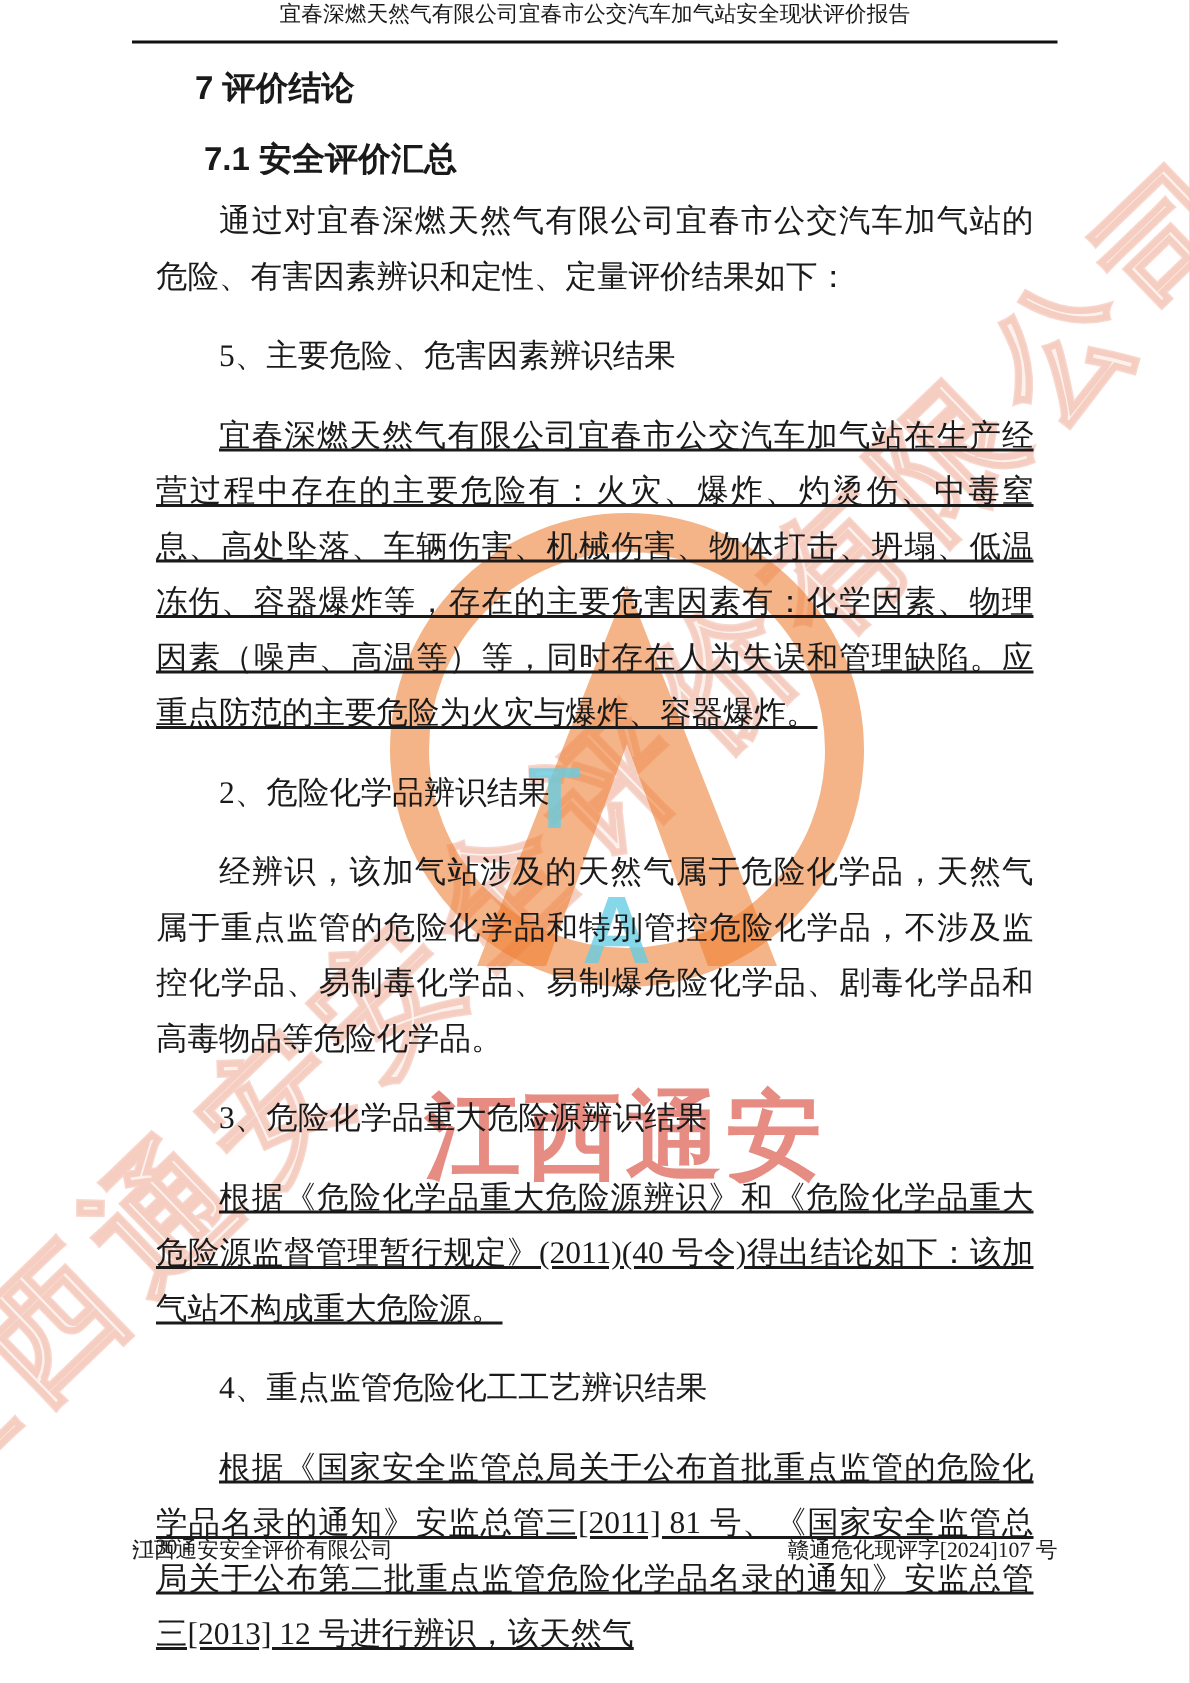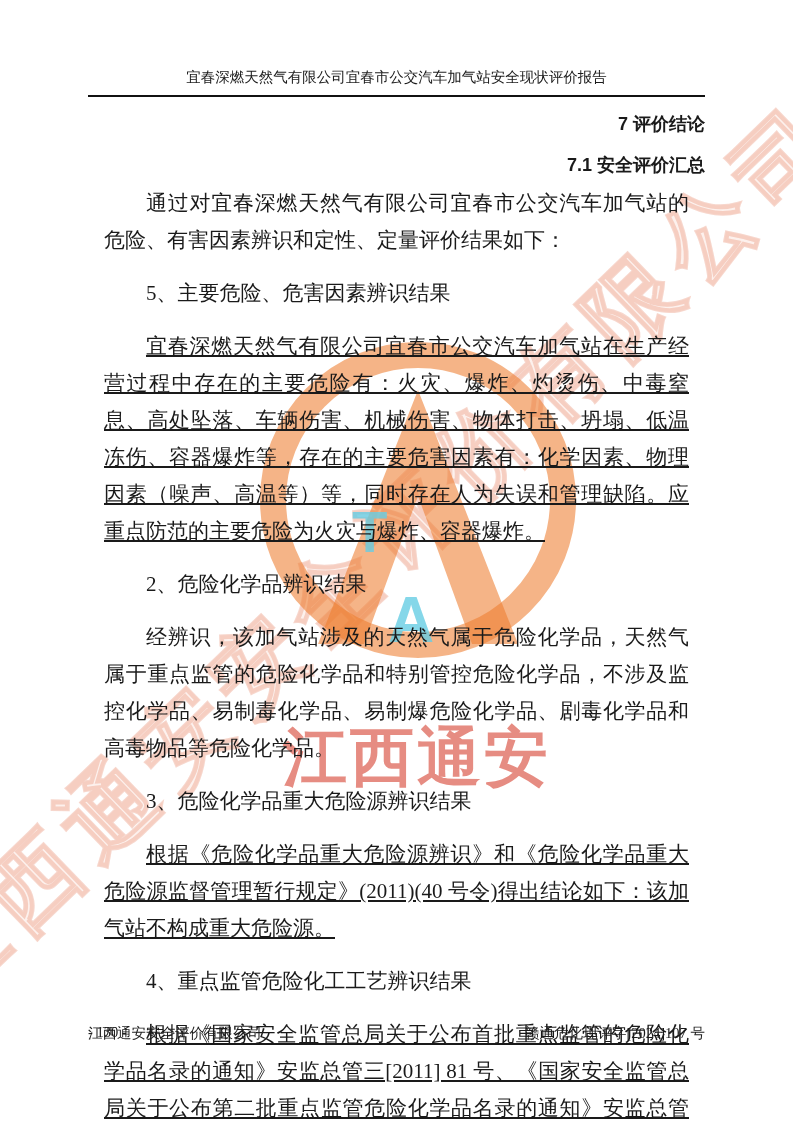--- a/index.html
+++ b/index.html
@@ -36,33 +36,31 @@
     font-family:"Liberation Sans", sans-serif;
     font-weight:bold;
     font-size:64px;
     letter-spacing:3px;
     color:rgba(214,64,46,0.60);
     white-space:nowrap;
   }
   
   .content{position:relative;z-index:1;padding:0 88px;}
   .doc-header{
-    padding-top:68px;
     text-align:center;
     font-size:14.5px;
     padding-bottom:8px;
     border-bottom:2px solid #111;
   }
   h1.sec, h2.sec{
     font-family:"Liberation Sans", sans-serif;
-    font-size:18px;
+    font-size:22px;
     font-weight:bold;
     margin:0;
     padding-left:42px;
-    text-align:right;
   }
   h1.sec{margin-top:15px;}
   h2.sec{margin-top:17px;padding-left:48px;}
   .content p{
     margin:16px;
     font-size:21px;
     line-height:37px;
     text-align:justify;
     text-indent:2em;
   }

